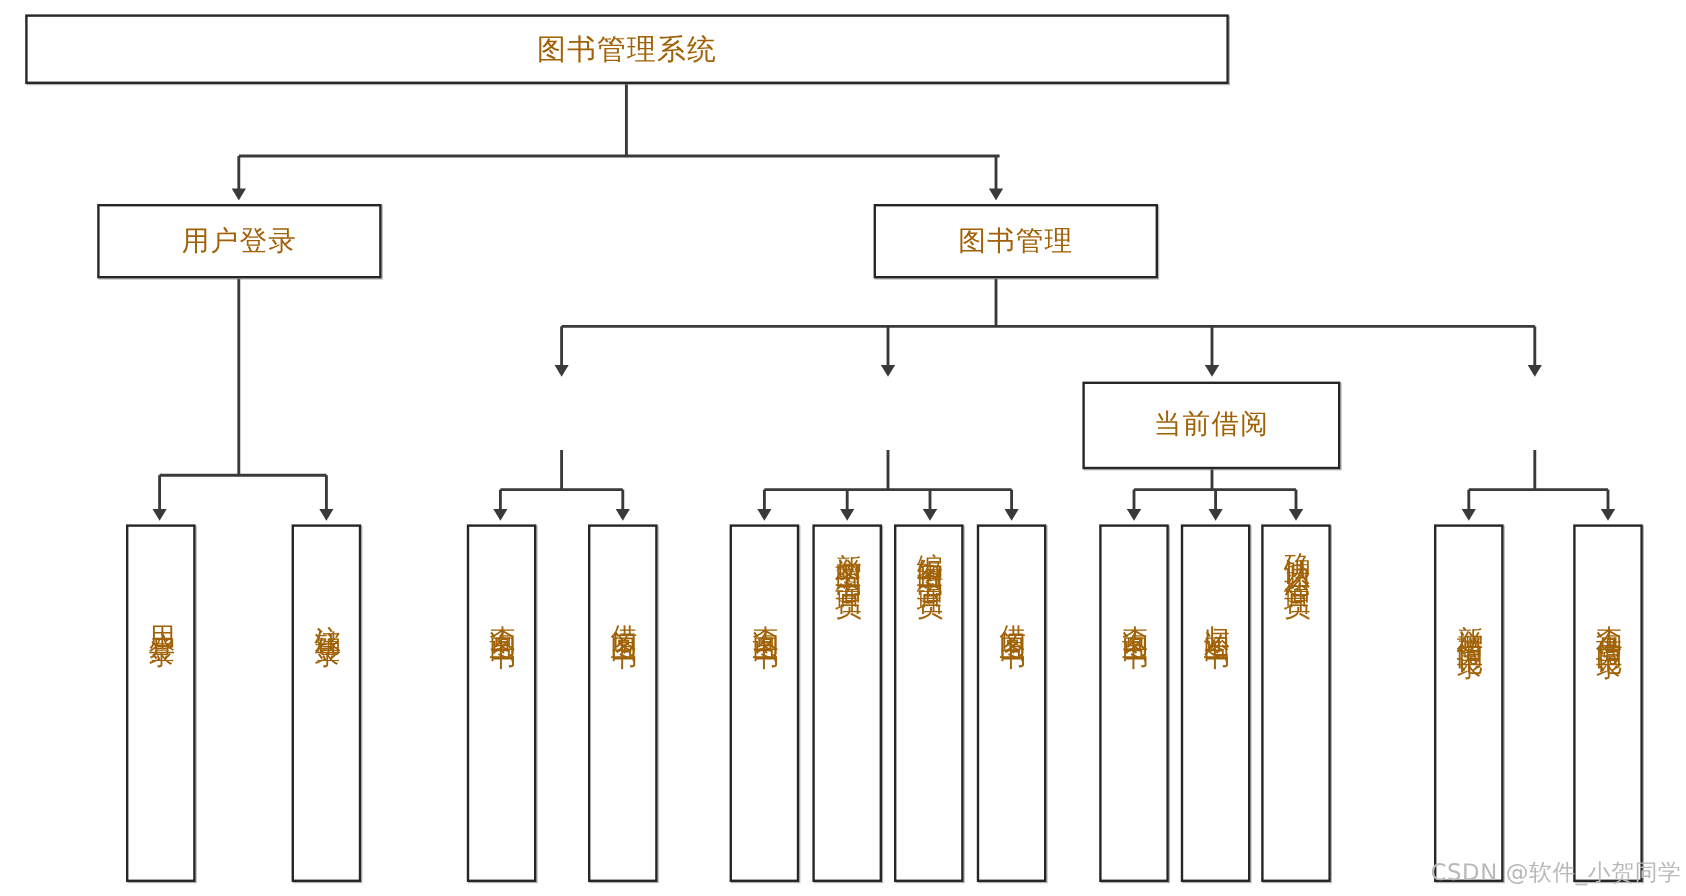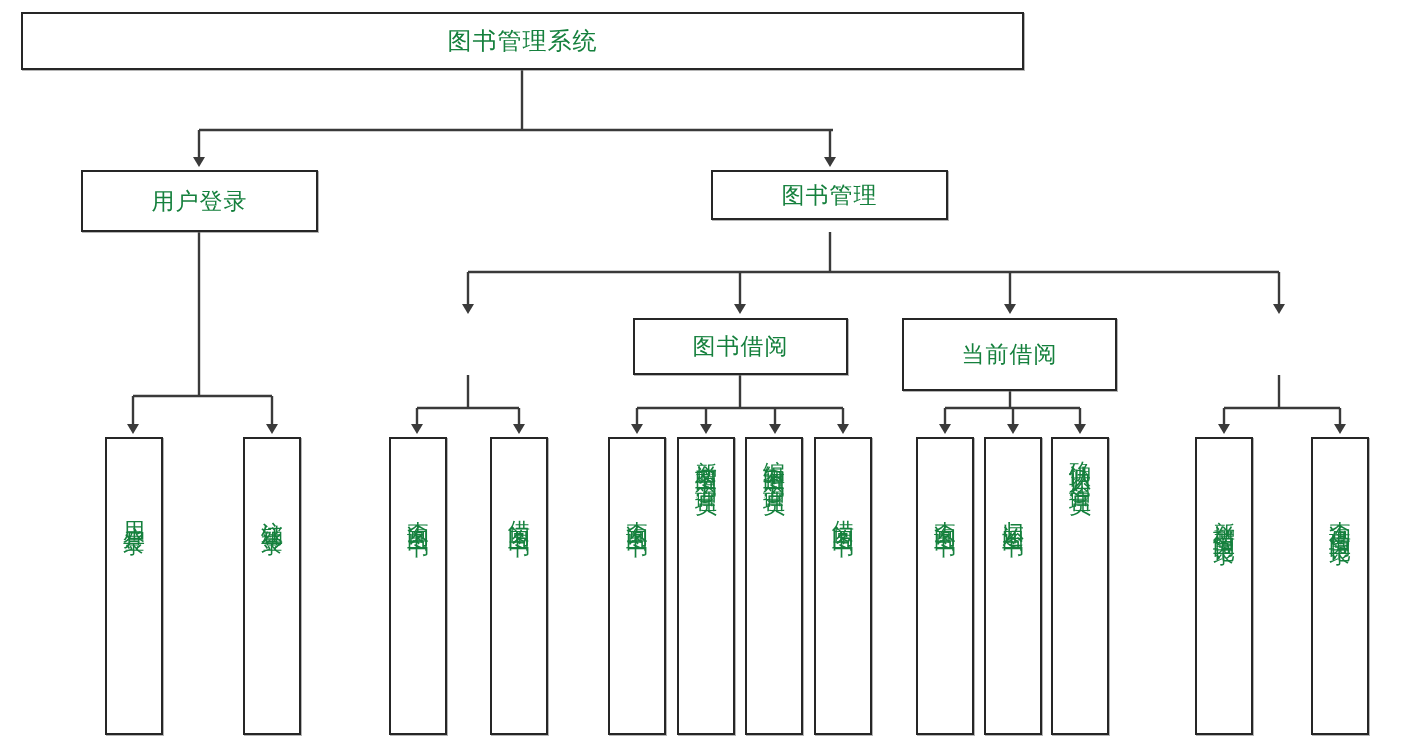--- a/index.html
+++ b/index.html
@@ -24,21 +24,21 @@
     pointer-events: none;
   }
   .node {
     position: absolute;
     box-sizing: border-box;
     background: #ffffff;
     border: 2px solid #262626;
     display: flex;
     align-items: center;
     justify-content: center;
-    color: #15803d;
+    color: #a16207;
     box-shadow: 1px 1px 0 rgba(120,120,120,0.55);
   }
   .node .label {
     display: block;
     line-height: 1.25;
     text-align: center;
     white-space: nowrap;
   }
   .node.horiz .label {
     font-size: 23px;
@@ -132,28 +132,25 @@
   </svg>
 
   <div class="node root horiz" style="left:21px; top:12px; width:1003px; height:58px;">
     <span class="label">图书管理系统</span>
   </div>
 
   <div class="node horiz" style="left:81px; top:170px; width:237px; height:62px;">
     <span class="label">用户登录</span>
   </div>
 
-  <div class="node horiz" style="left:711px; top:170px; width:237px; height:50px;">
+  <div class="node horiz" style="left:728px; top:170px; width:237px; height:62px;">
     <span class="label">图书管理</span>
   </div>
 
 
-  <div class="node horiz" style="left:633px; top:318px; width:215px; height:57px;">
-    <span class="label">图书借阅</span>
-  </div>
 
   <div class="node horiz" style="left:902px; top:318px; width:215px; height:73px;">
     <span class="label">当前借阅</span>
   </div>
 
 
   <div class="node vert center" style="left:105px; top:437px; width:58px; height:298px;">
     <span class="label">用户登录</span>
   </div>
 
@@ -198,14 +195,15 @@
   </div>
 
   <div class="node vert center" style="left:1195px; top:437px; width:58px; height:298px;">
     <span class="label">新增借阅记录</span>
   </div>
 
   <div class="node vert center" style="left:1311px; top:437px; width:58px; height:298px;">
     <span class="label">查询借阅记录</span>
   </div>
 
+  <div class="watermark">CSDN @软件_小贺同学</div>
 
 </div>
 
 </body></html>

